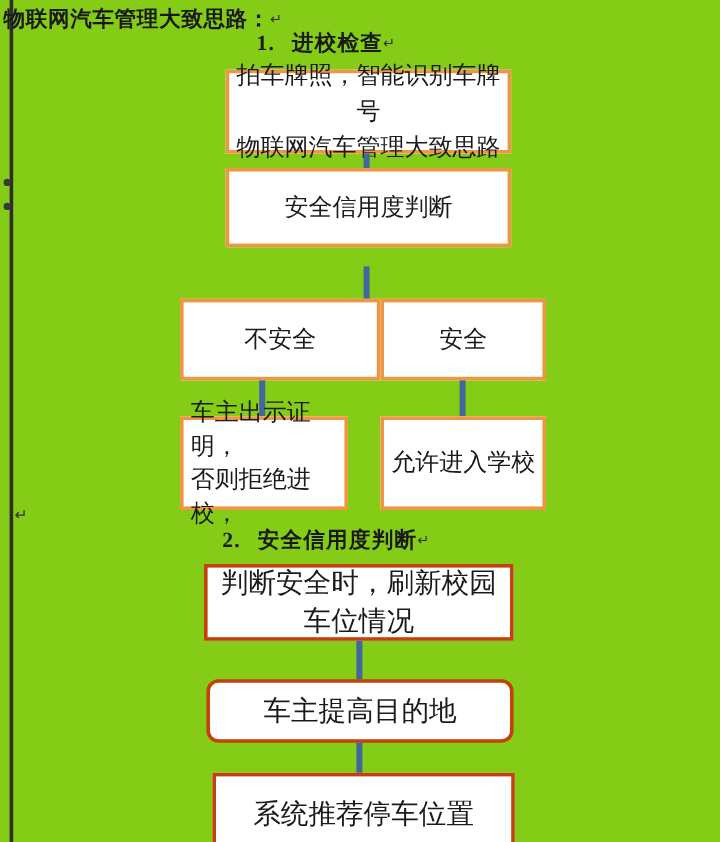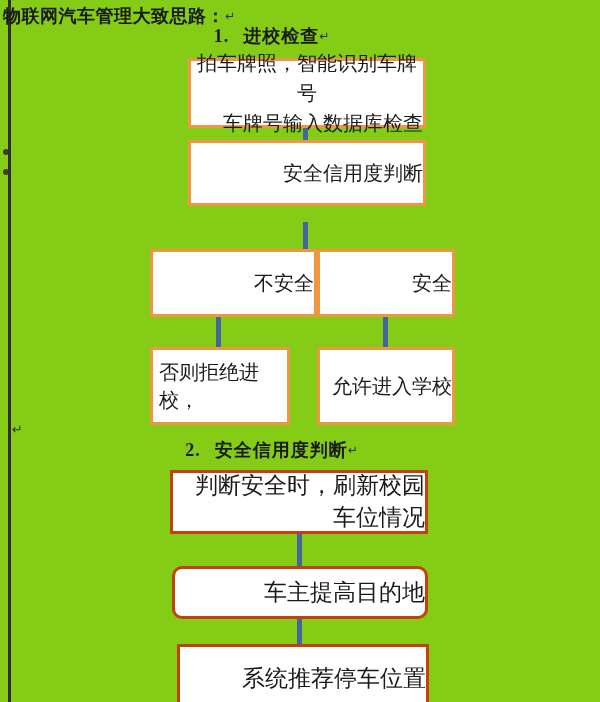--- a/index.html
+++ b/index.html
@@ -57,21 +57,21 @@
     letter-spacing: 1px;
   }
   .heading .num { margin-right: 14px; }
   
   .fbox {
     position: absolute;
     background: #ffffff;
     box-sizing: border-box;
     display: flex;
     flex-direction: column;
-    align-items: flex-end;
+    align-items: center;
     justify-content: center;
     text-align: center;
   }
   .fbox.orange { border: 3px solid #ee9743; }
   .fbox.blue   { border: 3px solid #c2410c; }
   .fbox .ln { display: block; }
   .f1 { font-size: 20px; line-height: 30px; }
   .f2 { font-size: 23px; line-height: 32px; }
   .left-text { align-items: flex-start; text-align: left; padding-left: 6px; }
   .conn {
@@ -87,21 +87,21 @@
   <div class="left-rule"></div>
   <div class="rule-dot" style="top:149px"></div>
   <div class="rule-dot" style="top:169px"></div>
 
   <div class="doc-title"><span>物联网汽车管理大致思路：</span><span class="pilcrow">↵</span></div>
 
   <div class="heading" style="top:24px"><span class="num">1.</span><span>进校检查</span><span class="pilcrow">↵</span></div>
 
   <div class="fbox orange f1" style="left:188px; top:58px; width:238px; height:70px;">
     <span class="ln">拍车牌照，智能识别车牌号</span>
-    <span class="ln">车牌号输入数据库检查</span>
+    <span class="ln">物联网汽车管理大致思路</span>
   </div>
 
   <div class="conn" style="left:303px; top:128px; width:5px; height:28px;"></div>
 
   <div class="fbox orange f1" style="left:188px; top:140px; width:238px; height:66px;">
     <span class="ln">安全信用度判断</span>
   </div>
 
   <div class="conn" style="left:303px; top:222px; width:5px; height:66px;"></div>
   <div class="conn" style="left:286px; top:283px; width:34px; height:5px;"></div>
@@ -111,20 +111,21 @@
   </div>
 
   <div class="fbox orange f1" style="left:317px; top:249px; width:138px; height:68px;">
     <span class="ln">安全</span>
   </div>
 
   <div class="conn" style="left:216px; top:317px; width:5px; height:30px;"></div>
   <div class="conn" style="left:383px; top:317px; width:5px; height:30px;"></div>
 
   <div class="fbox orange f1 left-text" style="left:150px; top:347px; width:140px; height:78px; line-height:28px;">
+    <span class="ln">车主出示证明，</span>
     <span class="ln">否则拒绝进校，</span>
   </div>
 
   <div class="fbox orange f1" style="left:317px; top:347px; width:138px; height:78px;">
     <span class="ln">允许进入学校</span>
   </div>
 
   <div class="pilcrow-margin">↵</div>
 
   <div class="heading" style="top:438px"><span class="num">2.</span><span>安全信用度判断</span><span class="pilcrow">↵</span></div>

